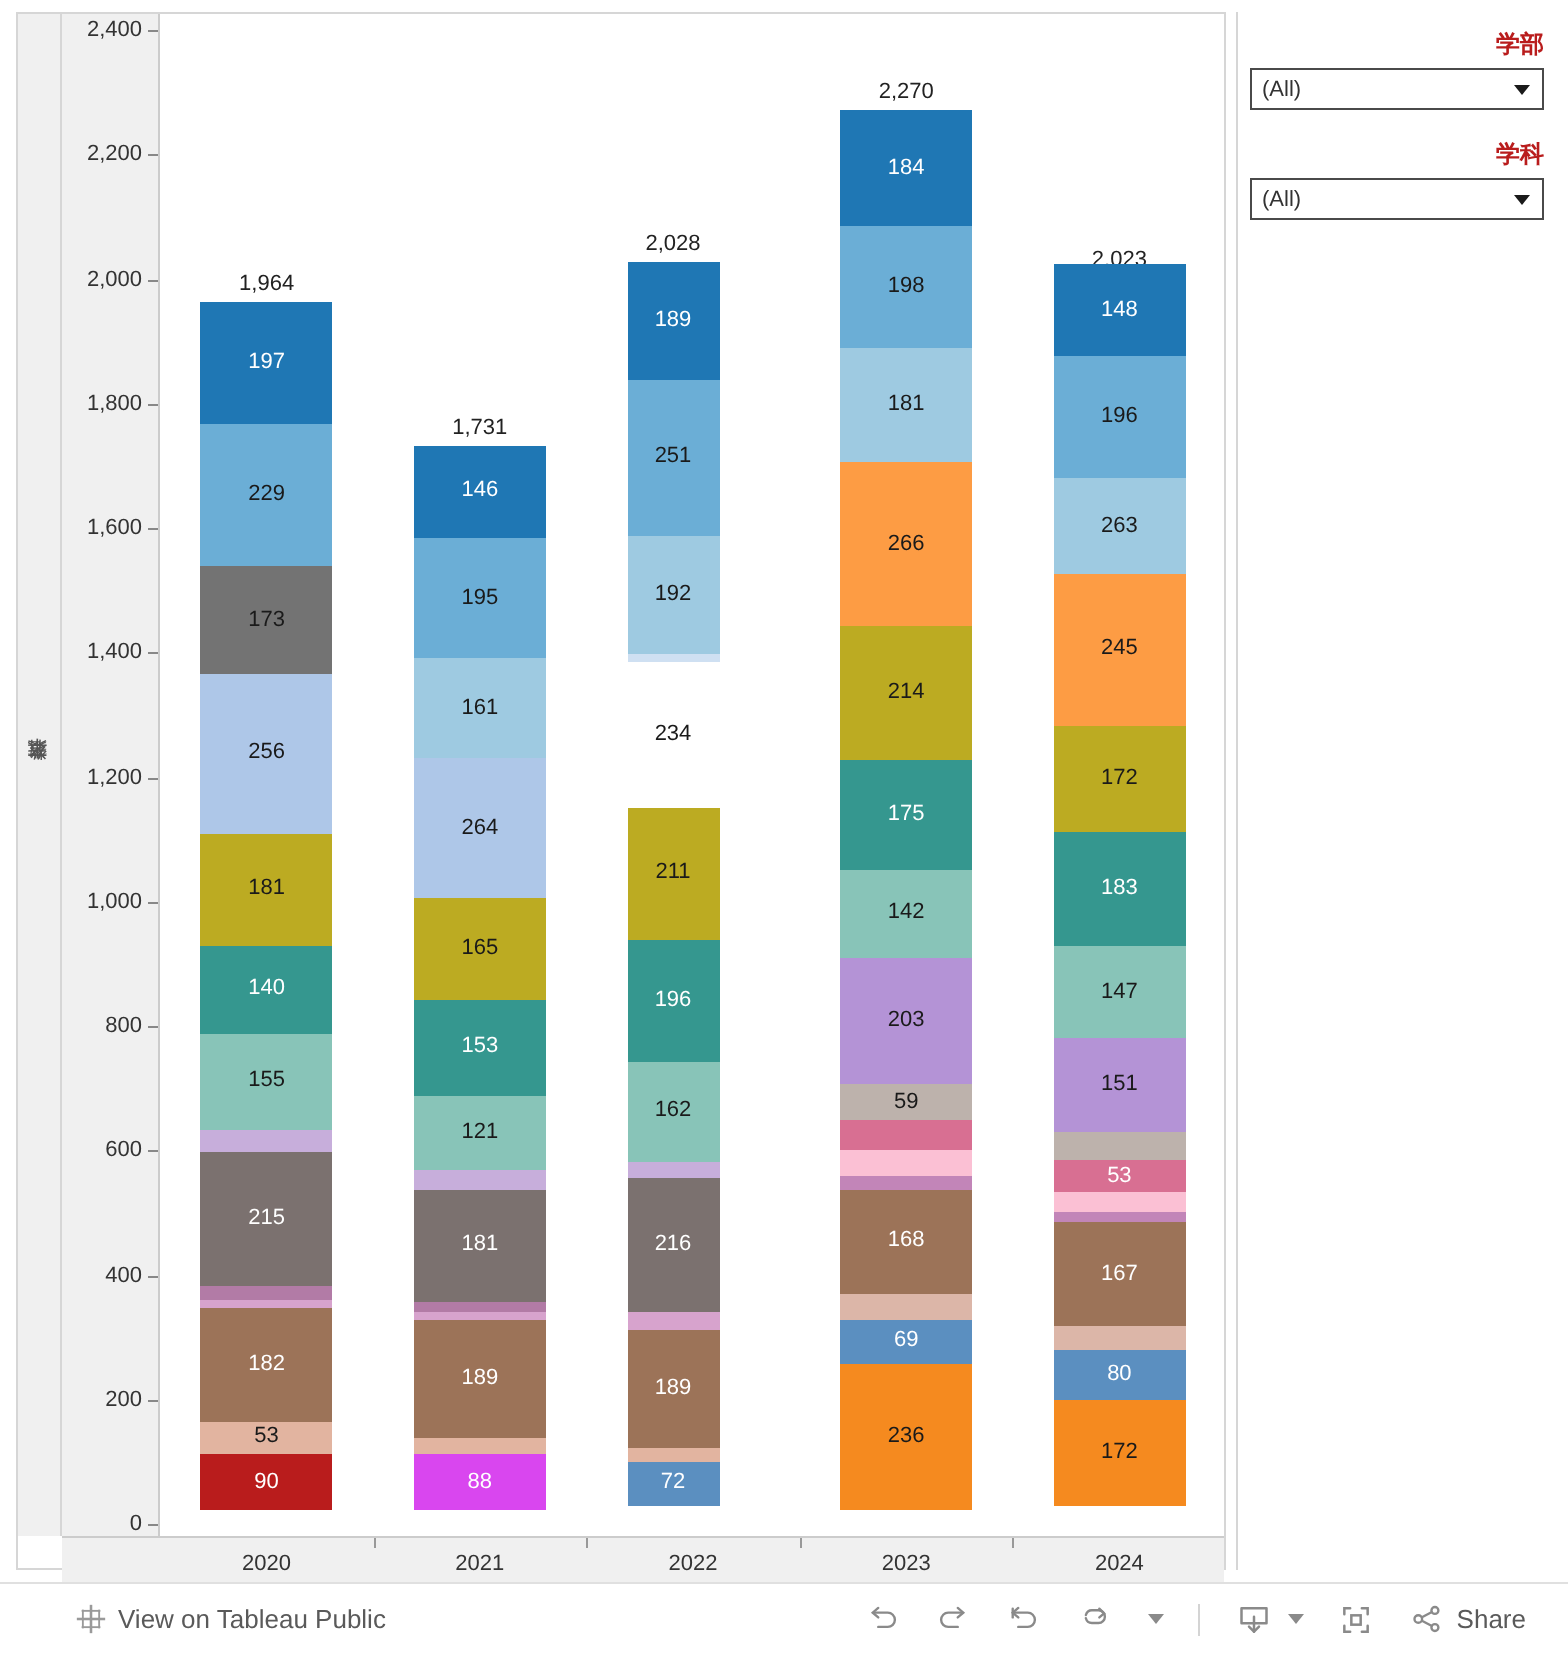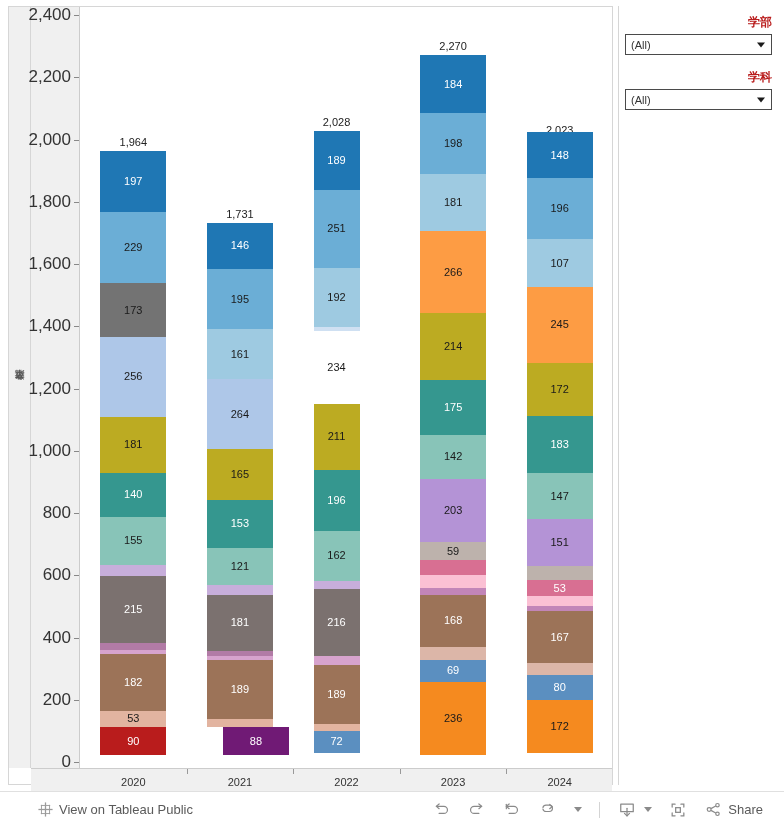--- a/index.html
+++ b/index.html
@@ -38,21 +38,21 @@
     transform:rotate(180deg);
     font-size:10px; color:#555; white-space:nowrap;
     letter-spacing:0px;
   }
 
   .ytick-band {
     position:absolute; left:22px; top:0; width:49px; height:761px;
     background:#f0f0f0; border-right:1px solid #cccccc;
   }
   .ytick {
-    position:absolute; right:8px; font-size:17px; color:#333;
+    position:absolute; right:8px; font-size:11px; color:#333;
     transform:translateY(-50%); text-align:right; white-space:nowrap;
   }
   .ytick-mark {
     position:absolute; right:0px; width:5px; height:1px; background:#888;
   }
 
   .plot {
     position:absolute; left:71px; top:0; right:0; height:761px;
     background:#ffffff; overflow:hidden;
   }
@@ -249,21 +249,21 @@
                 <div class="seg" style="height: 1.7331%; background: rgb(199, 174, 219);"></div>
                 <div class="seg" style="height: 10.4564%; background: rgb(123, 113, 111);">
                   <span class="seg-label" style="color: rgb(255, 255, 255);">181</span>
                 </div>
                 <div class="seg" style="height: 0.924321%; background: rgb(178, 123, 166);"></div>
                 <div class="seg" style="height: 0.808781%; background: rgb(215, 163, 205);"></div>
                 <div class="seg" style="height: 10.9185%; background: rgb(156, 115, 88);">
                   <span class="seg-label" style="color: rgb(255, 255, 255);">189</span>
                 </div>
                 <div class="seg" style="height: 1.55979%; background: rgb(226, 180, 160);"></div>
-                <div class="seg" style="height: 5.08377%; background: #701a75; margin-left: 16px;">
+                <div class="seg" style="height: 5.08377%; background: #d946ef;">
                   <span class="seg-label" style="color: rgb(255, 255, 255);">88</span>
                 </div>
               </div>
             </div>
             <div class="bar-group" style="left: 233.5px; width: 46px; height: 761px;">
               <div class="bar-total" style="bottom: 640.215px;">2,028</div>
               <div class="bar" style="bottom: 6px; height: 631.215px;">
                 <div class="seg" style="height: 9.31953%; background: rgb(31, 119, 180);">
                   <span class="seg-label" style="color: rgb(255, 255, 255);">189</span>
                 </div>
@@ -348,21 +348,21 @@
             <div class="bar-group" style="left: 446.7px; width: 66px; height: 761px;">
               <div class="bar-total" style="bottom: 632px;">2,023</div>
               <div class="bar" style="bottom: 6px; height: 629.659px;">
                 <div class="seg" style="height: 7.31587%; background: rgb(31, 119, 180);">
                   <span class="seg-label" style="color: rgb(255, 255, 255);">148</span>
                 </div>
                 <div class="seg" style="height: 9.68858%; background: rgb(107, 174, 214);">
                   <span class="seg-label" style="color: rgb(26, 26, 26);">196</span>
                 </div>
                 <div class="seg" style="height: 7.51359%; background: rgb(158, 202, 225);">
-                  <span class="seg-label" style="color: rgb(26, 26, 26);">107</span>
+                  <span class="seg-label" style="color: rgb(26, 26, 26);">263</span>
                 </div>
                 <div class="seg" style="height: 12.1107%; background: rgb(253, 156, 68);">
                   <span class="seg-label" style="color: rgb(26, 26, 26);">245</span>
                 </div>
                 <div class="seg" style="height: 8.50222%; background: rgb(188, 171, 34);">
                   <span class="seg-label" style="color: rgb(26, 26, 26);">172</span>
                 </div>
                 <div class="seg" style="height: 9.04597%; background: rgb(53, 151, 143);">
                   <span class="seg-label" style="color: rgb(255, 255, 255);">183</span>
                 </div>

